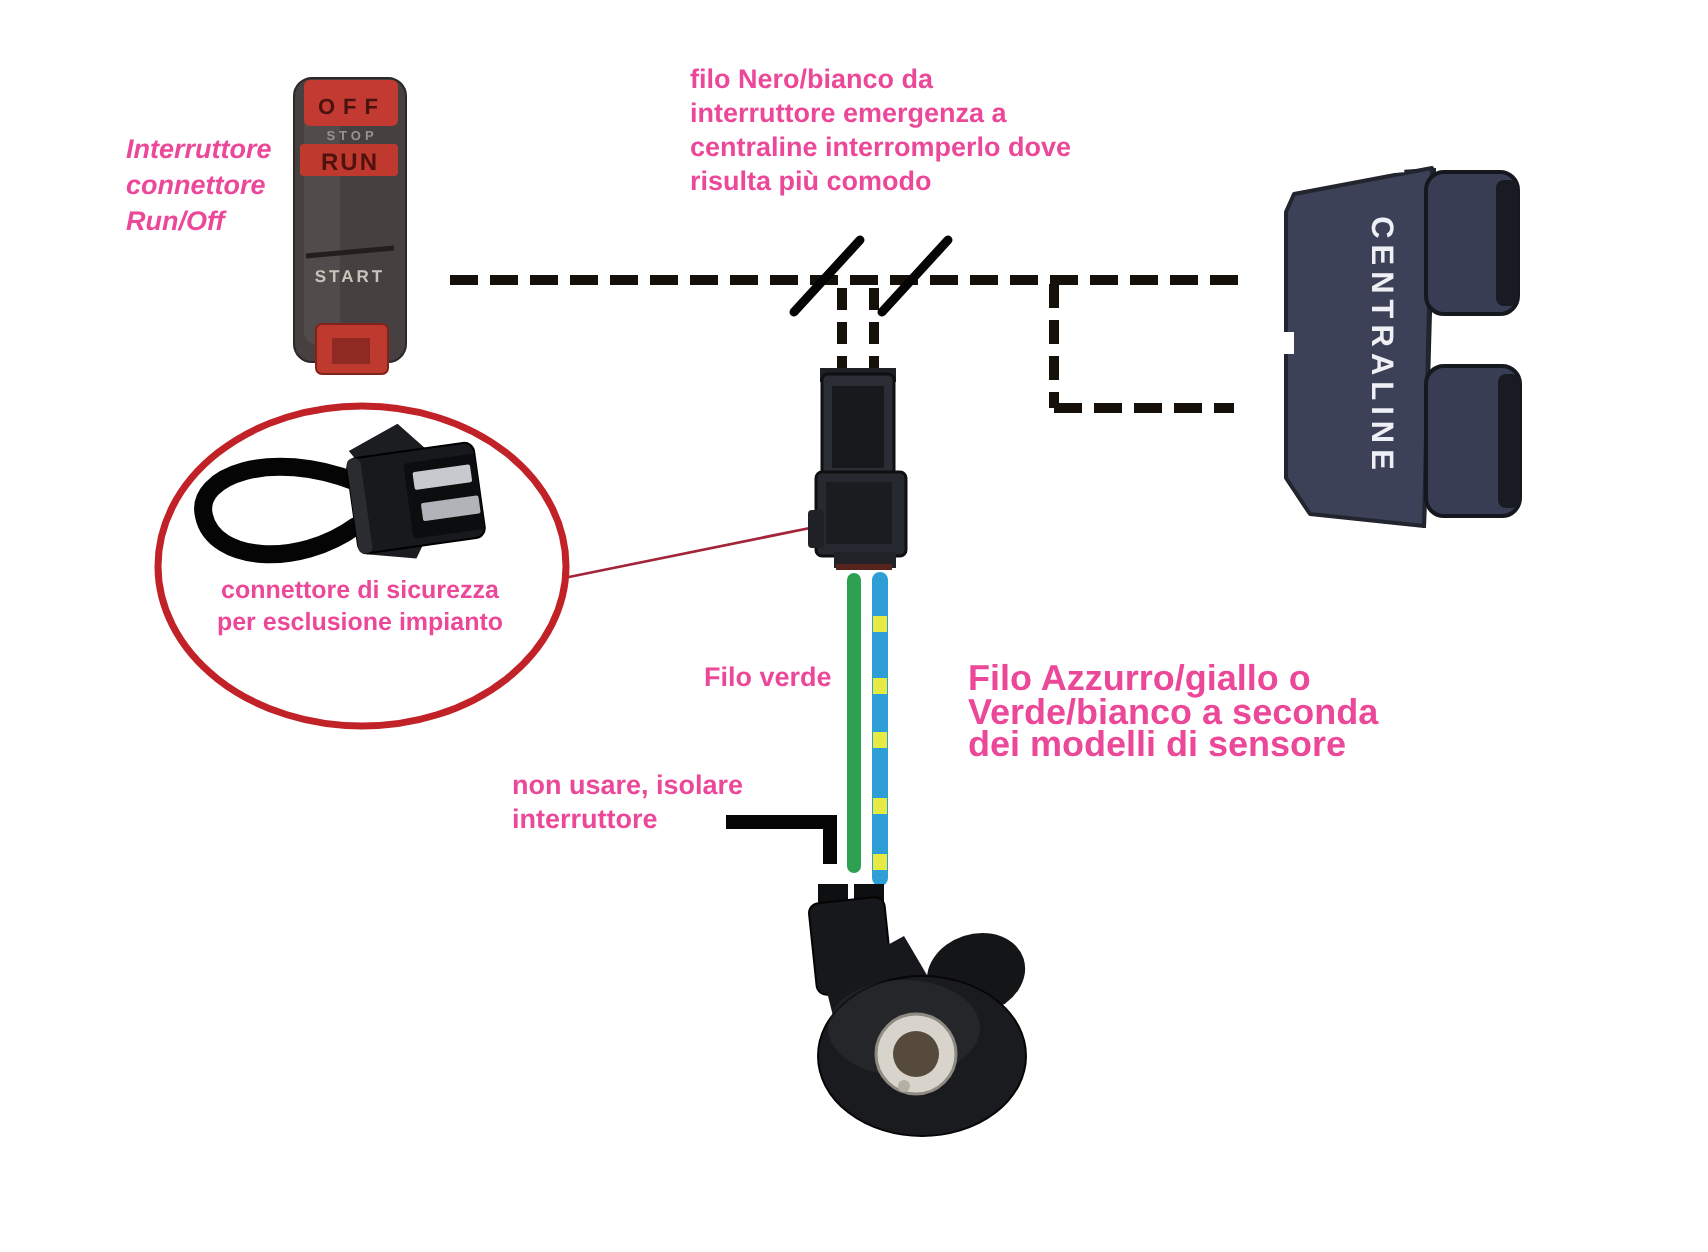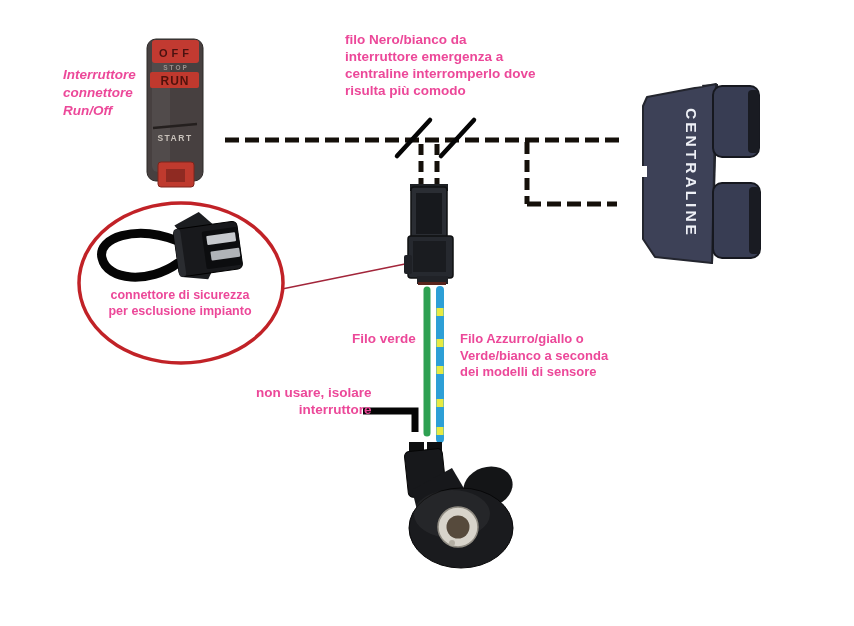--- a/index.html
+++ b/index.html
@@ -6,22 +6,22 @@
   .canvas{
     position:relative;width:854px;height:626px;background:#ffffff;overflow:hidden;
     font-family:"Liberation Sans",sans-serif;
   }
   .canvas svg{position:absolute;left:0;top:0;}
   .label{position:absolute;font-weight:700;color:#ec4899;white-space:nowrap;}
   .lbl-switch{left:63px;top:66px;font-size:13.5px;line-height:18px;font-style:italic;}
   .lbl-top{left:345px;top:31px;font-size:13.5px;line-height:17px;}
   .lbl-safety{left:94px;top:288px;width:172px;text-align:center;font-size:12.5px;line-height:15.5px;}
   .lbl-green{left:352px;top:331px;font-size:13.5px;}
-  .lbl-sensorwire{left:460px;top:331px;font-size:13px;line-height:16.5px;}
-  .lbl-unused{left:256px;top:384px;font-size:13.5px;line-height:17px;text-align:right;}
+  .lbl-sensorwire{left:484px;top:331px;font-size:18px;line-height:16.5px;}
+  .lbl-unused{left:256px;top:384px;font-size:13.5px;line-height:17px;}
 </style>
 </head>
 <body>
 
 <div class="canvas">
 
   <svg width="854" height="626" viewBox="0 0 854 626">
 
     <g stroke="#15100a" stroke-width="5" fill="none">
       <line x1="225" y1="140" x2="620" y2="140" stroke-dasharray="14 6"></line>

